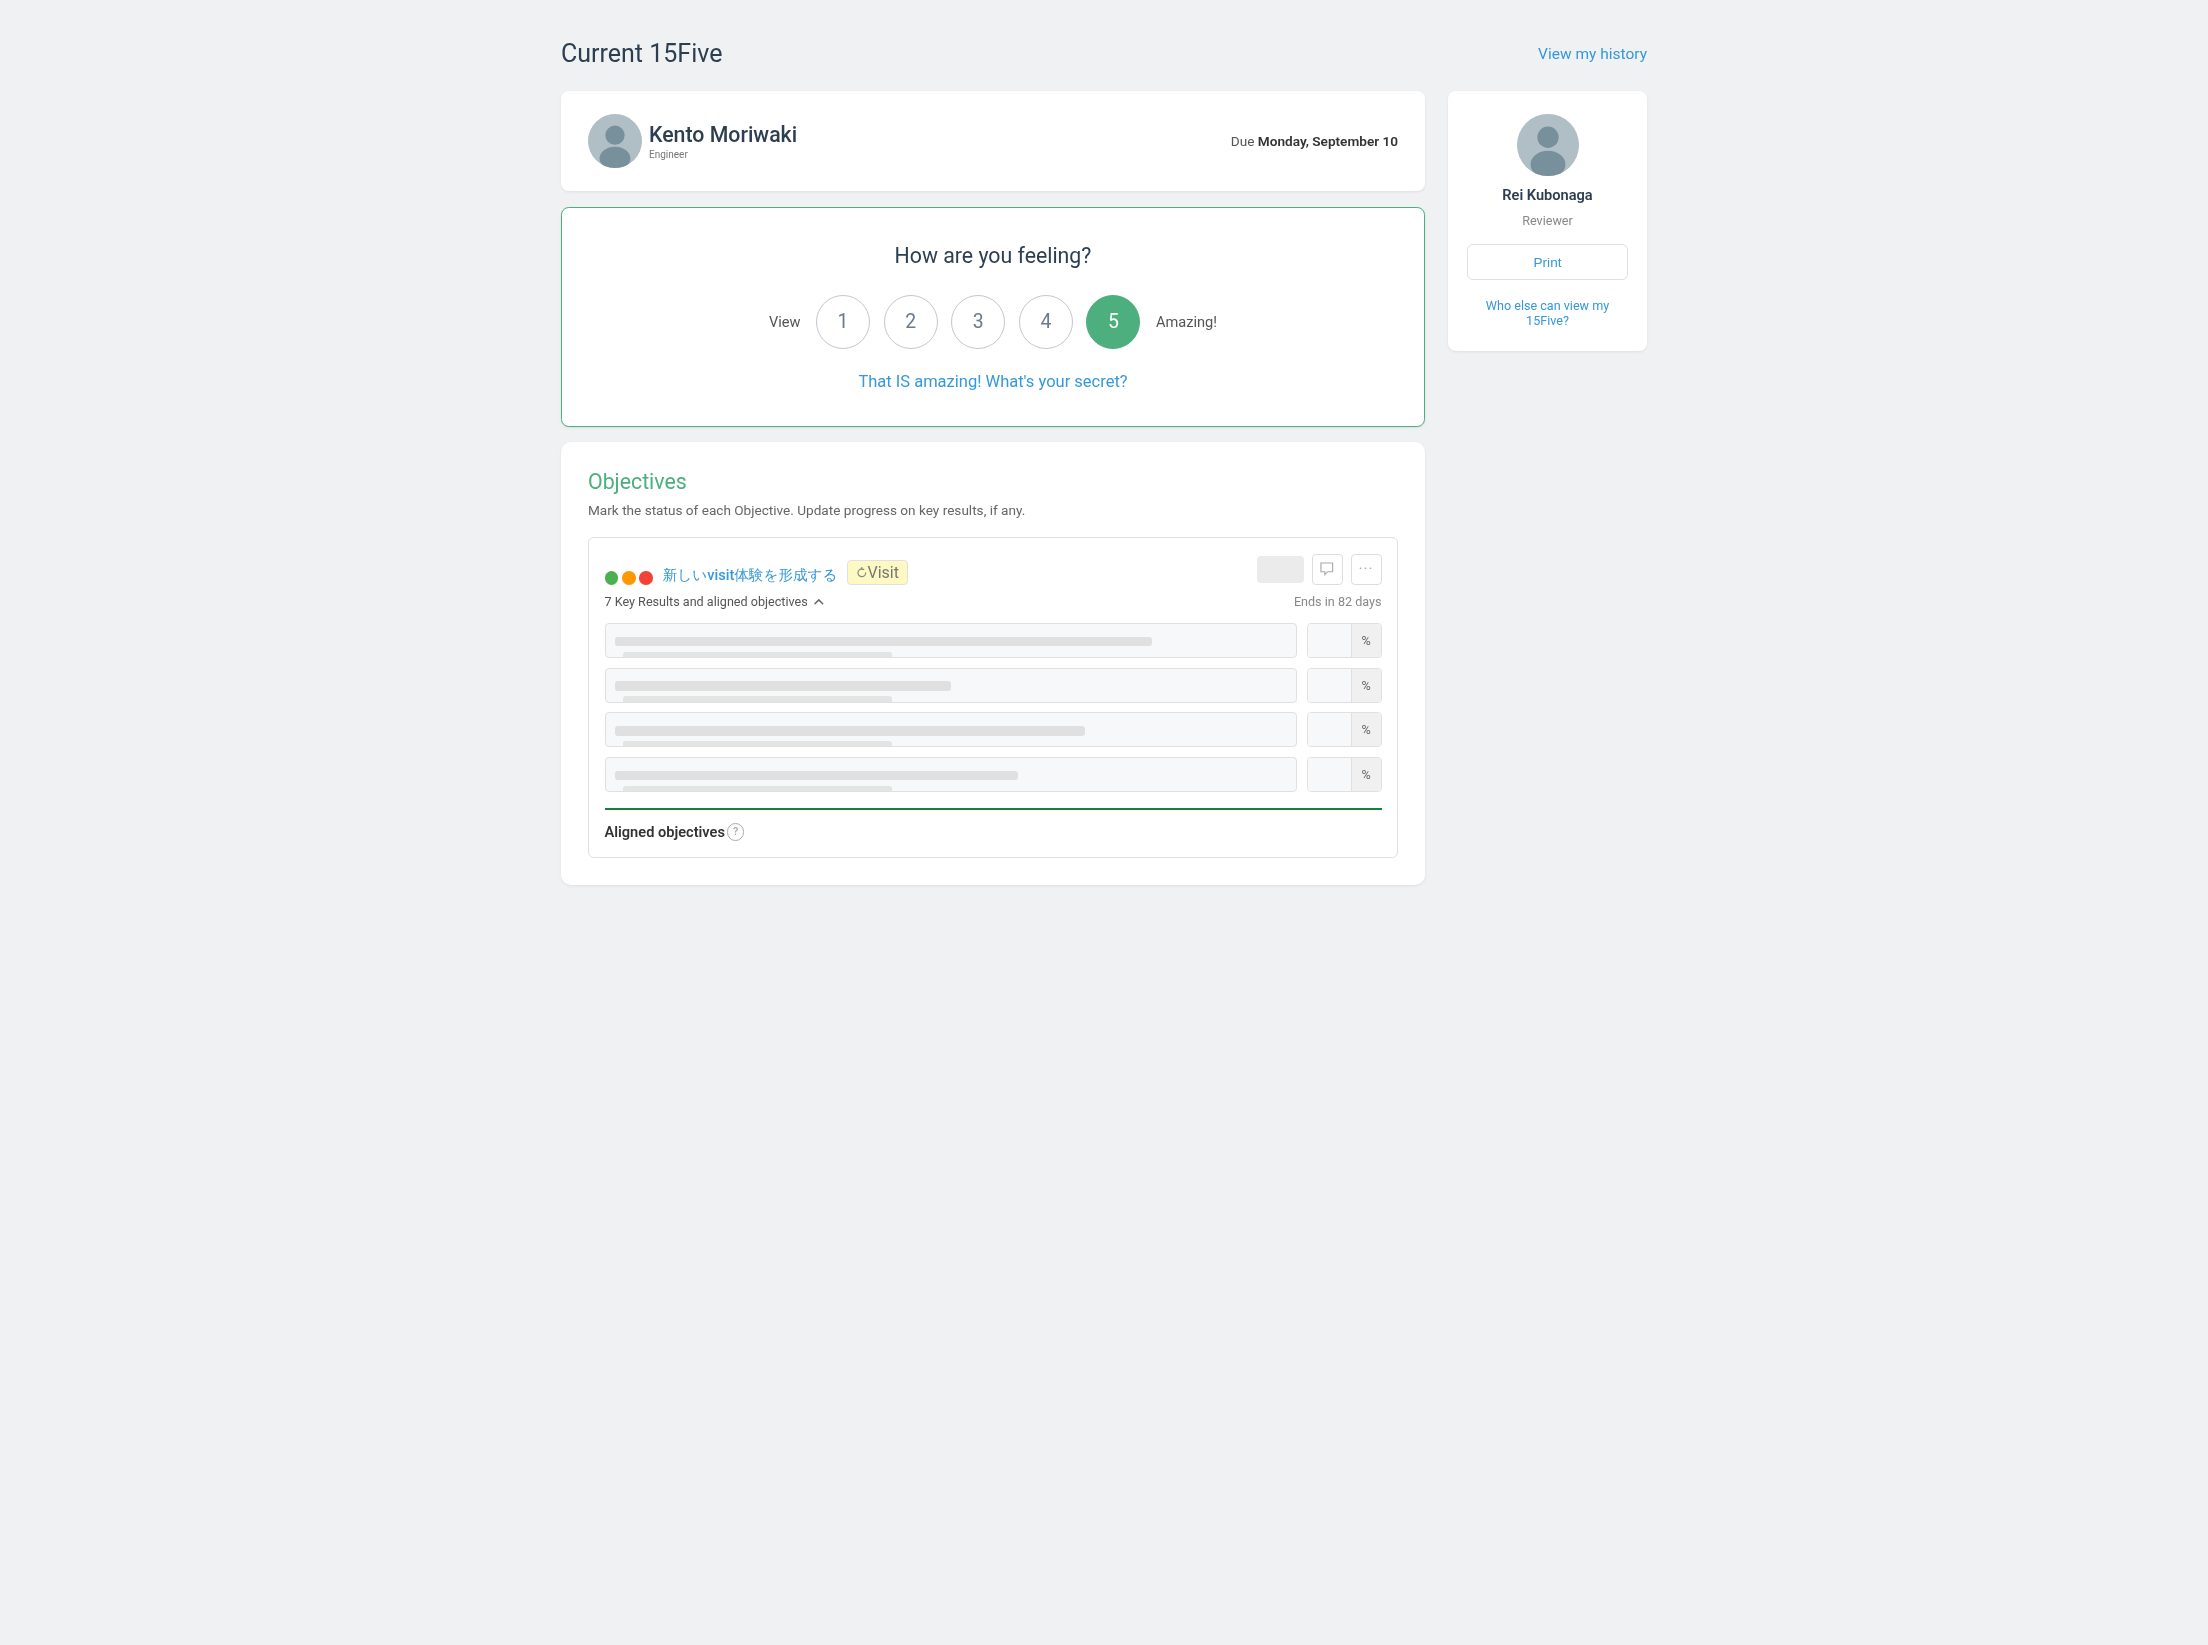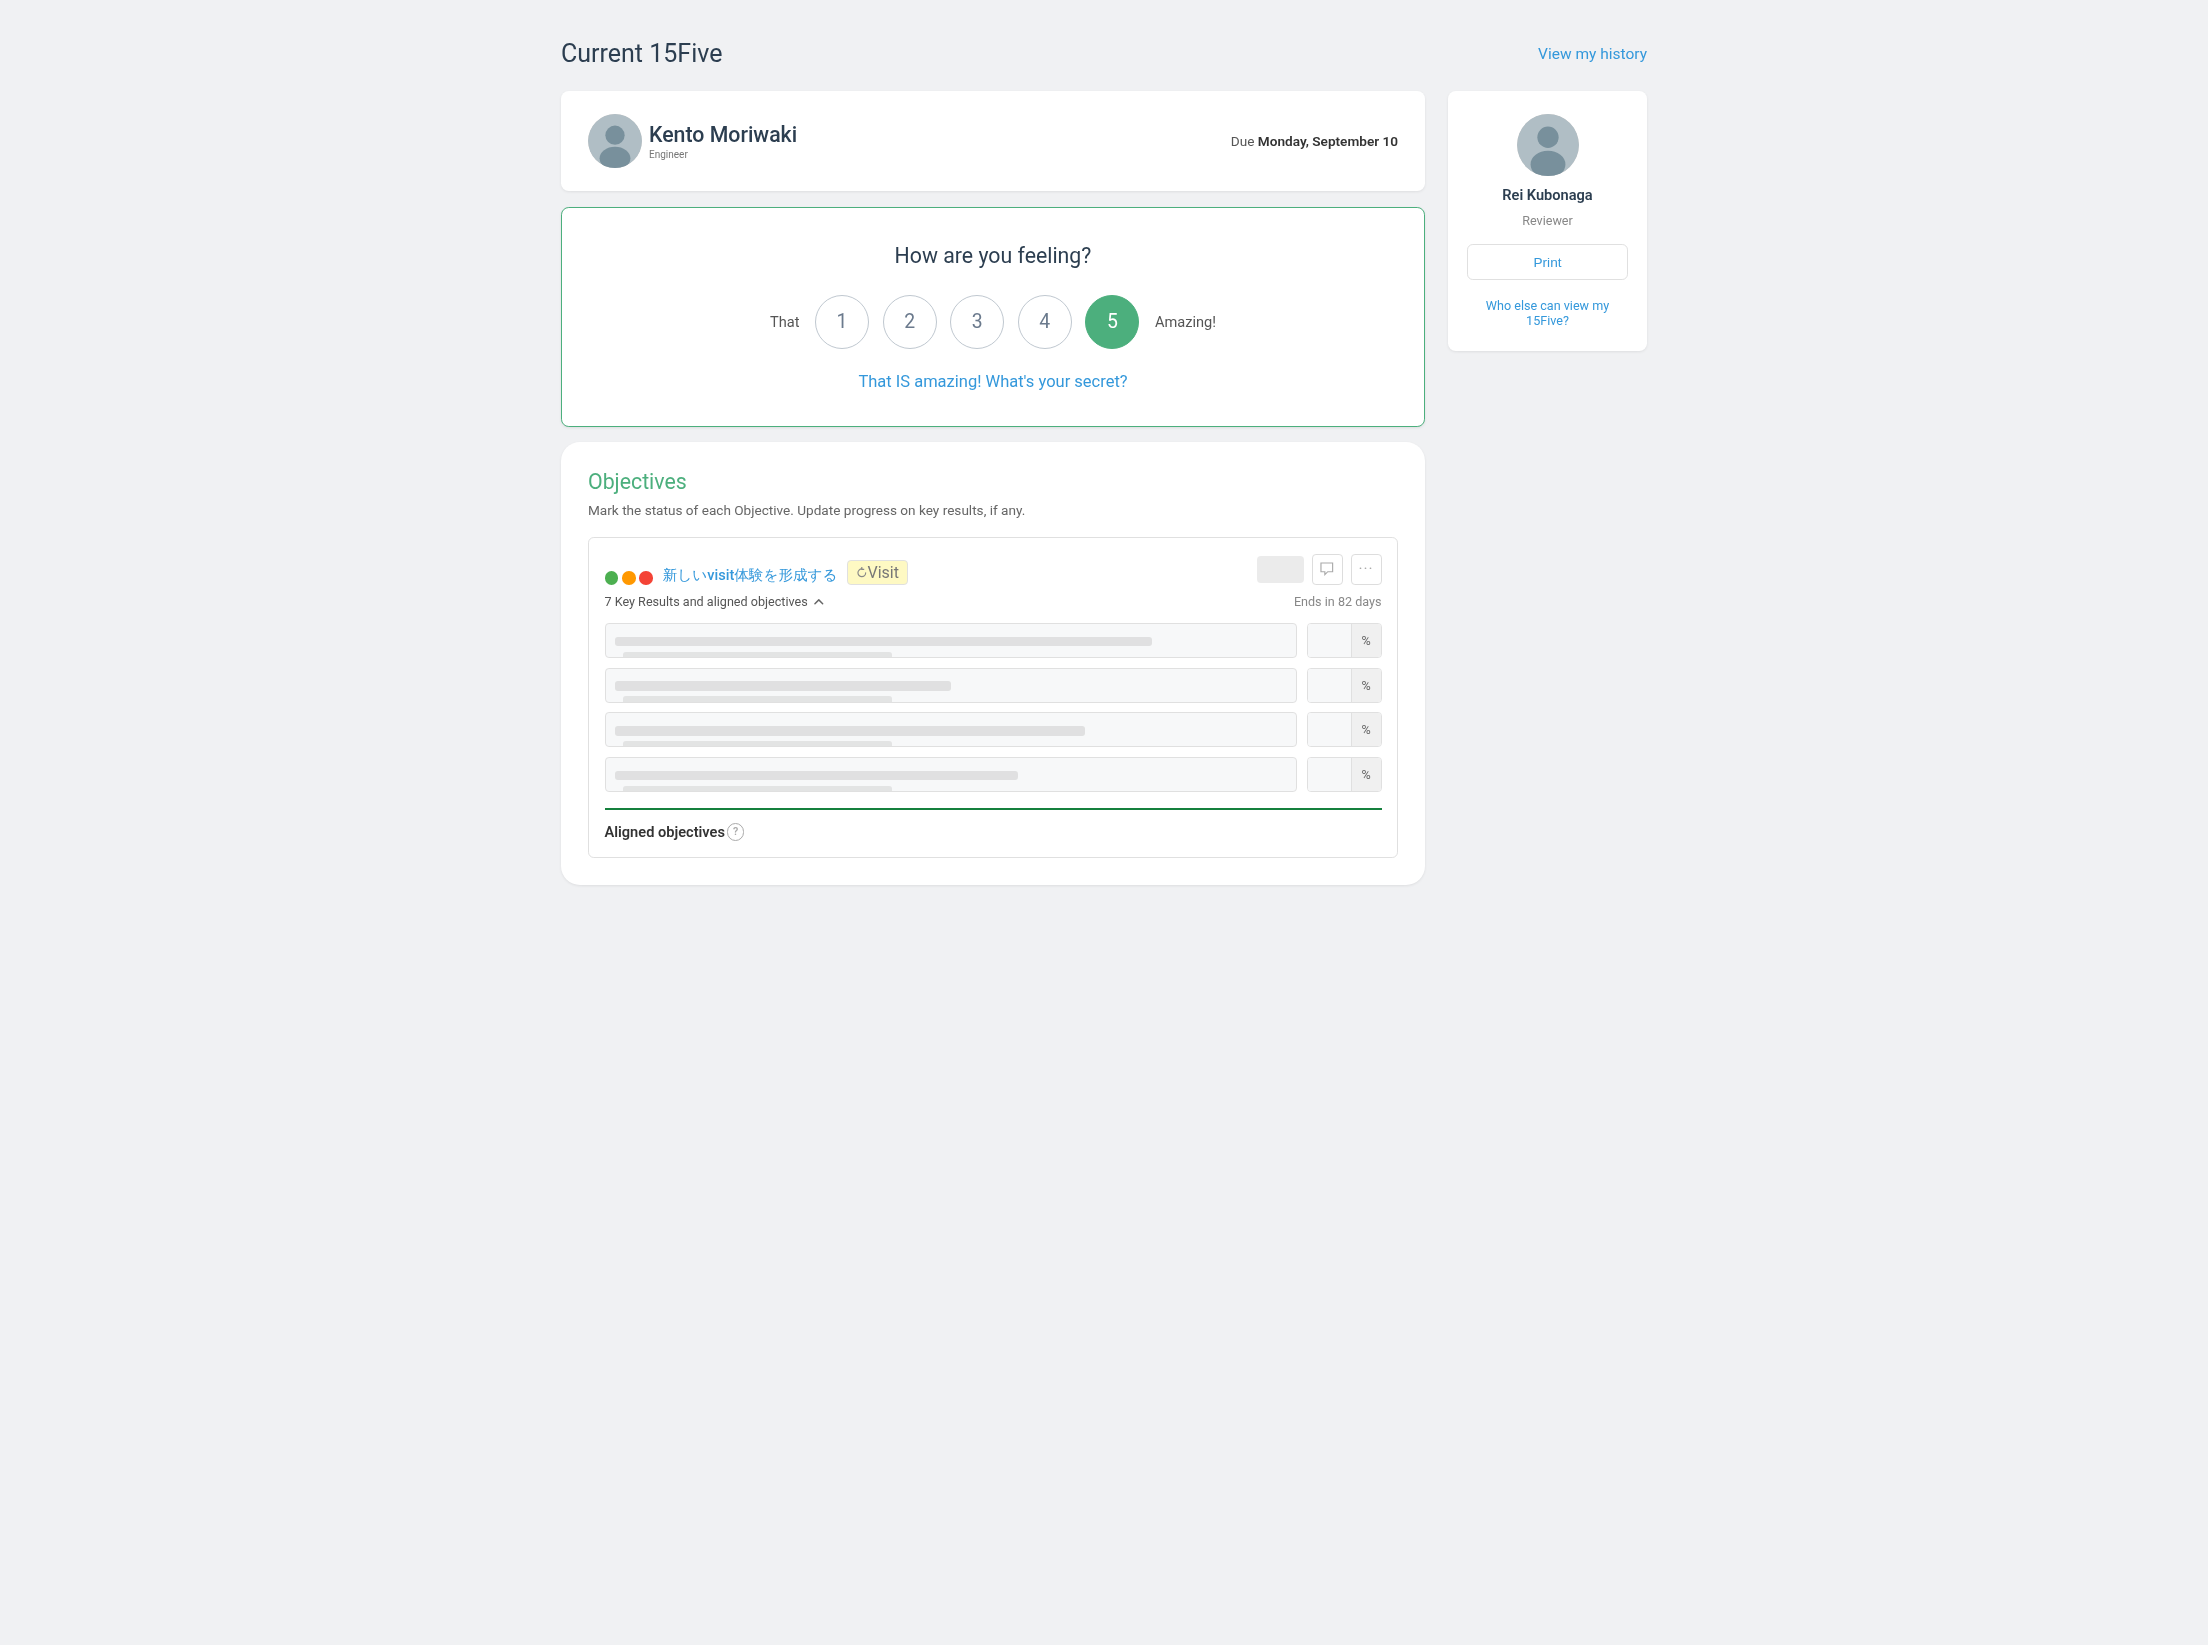--- a/index.html
+++ b/index.html
@@ -137,21 +137,21 @@
     }
     .feeling-response {
       text-align: center;
       color: #3498db;
       font-size: 16.5px;
     }
 
     
     .objectives-card {
       background: #fff;
-      border-radius: 19px;
+      border-radius: 10px;
       padding: 27px;
       box-shadow: 0 1px 2.9px rgba(0,0,0,0.08);
     }
     .objectives-title {
       font-size: 21.3px;
       font-weight: 400;
       color: #4caf7d;
       margin-bottom: 7.8px;
     }
     .objectives-subtitle {
@@ -413,21 +413,21 @@
         </div>
         <div class="due-date">
           <span>Due</span>
           <strong>Monday, September 10</strong>
         </div>
       </div>
 
       <div class="feeling-card">
         <div class="feeling-title">How are you feeling?</div>
         <div class="feeling-scale">
-          <span class="feeling-label">That</span>
+          <span class="feeling-label">View</span>
           <div class="feeling-options">
             <div class="feeling-option">1</div>
             <div class="feeling-option">2</div>
             <div class="feeling-option">3</div>
             <div class="feeling-option">4</div>
             <div class="feeling-option selected">5</div>
           </div>
           <span class="feeling-label">Amazing!</span>
         </div>
         <div class="feeling-response">That IS amazing! What's your secret?</div>

